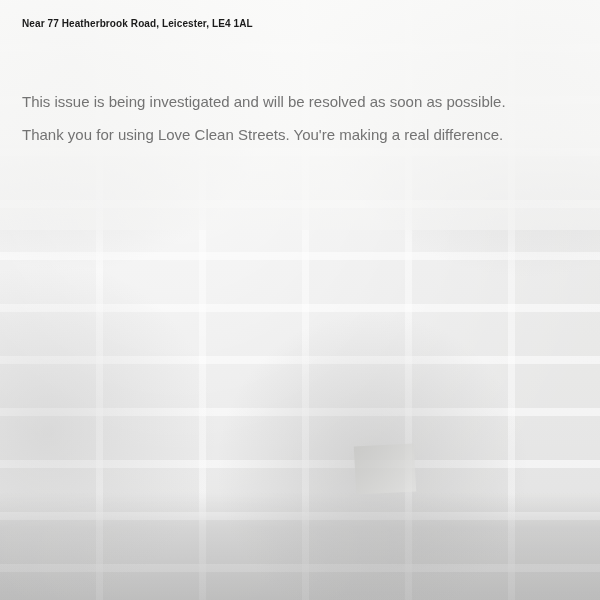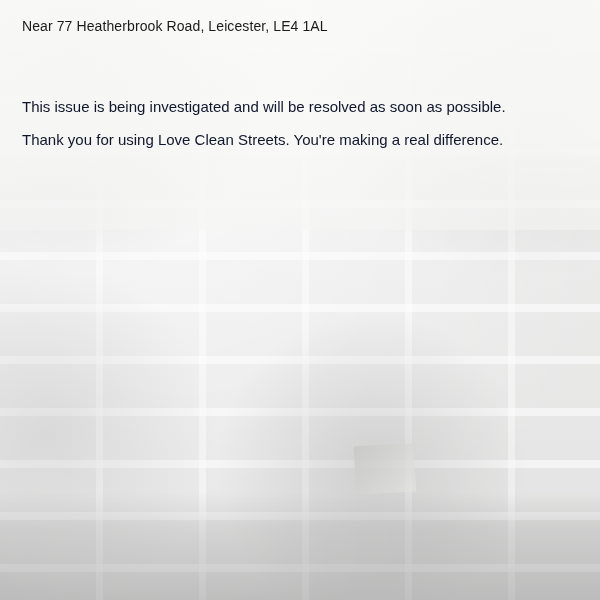--- a/index.html
+++ b/index.html
@@ -75,30 +75,30 @@
     background: linear-gradient(135deg, rgba(200,200,198,0.85), rgba(230,230,228,0.6));
     transform: rotate(-3deg);
   }
 
   
   .content {
     position: relative;
     padding: 18px 22px 0 22px;
   }
   .location-title {
-    font-size: 14px;
-    font-weight: normal;
+    font-size: 10px;
+    font-weight: bold;
     color: #1b1b1b;
     letter-spacing: 0.1px;
     line-height: 1.25;
   }
   .body-block {
     margin-top: 60px;
     font-size: 15px;
-    color: #0f172a;
+    color: #737373;
     line-height: 1.42;
     max-width: 545px;
   }
   .body-line {
     margin: 0;
   }
   .body-line + .body-line {
     margin-top: 12px;
   }
 </style>

